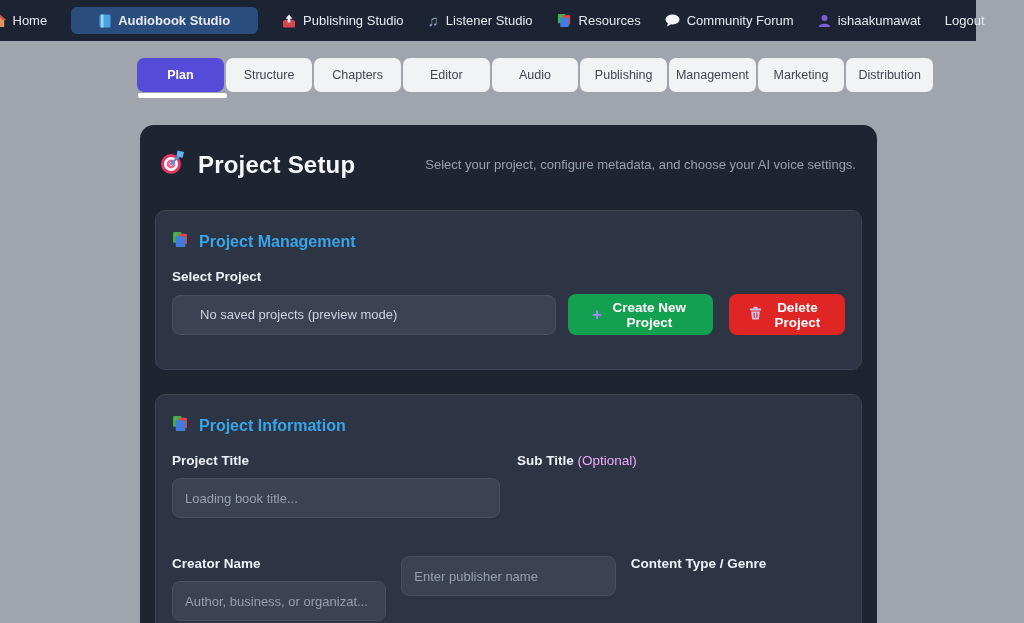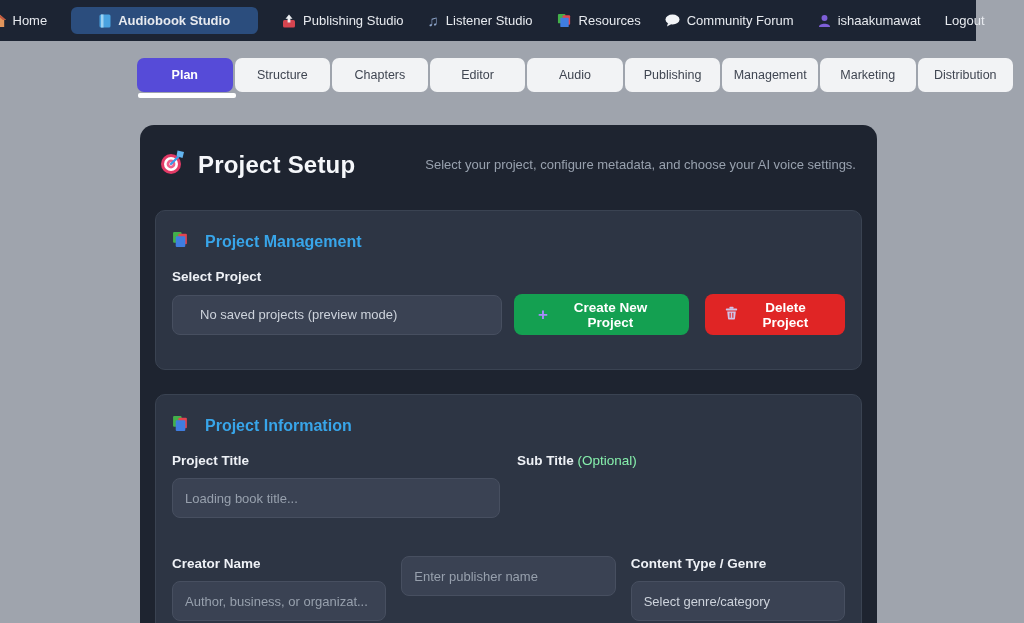--- a/index.html
+++ b/index.html
@@ -21,21 +21,21 @@
   .nav-item--active { background:#2b4d7d; border-radius:6px; padding:6px 28px; font-weight:700; }
   .nav-icon { display:inline-flex; align-items:center; }
   .note-glyph { color:#8fa6cc; font-size:15px; line-height:1; }
   .edge-artifact {
     position:absolute; left:0; top:14px; width:7px; height:11px;
     background:#dfe3e8; clip-path:polygon(0 55%, 100% 0, 55% 100%, 0 100%);
   }
 
   
   .tabs {
-    position:absolute; left:137px; top:58px; width:876px; height:34px;
+    position:absolute; left:137px; top:58px; width:796px; height:34px;
     display:flex; gap:2px;
   }
   .tab {
     flex:1; display:flex; align-items:center; justify-content:center;
     background:#f2f3f5; color:#3f4551; font-size:12.5px;
     border-radius:7px; cursor:pointer; position:relative;
   }
   .tab--active { background:#564bd8; color:#ffffff; font-weight:700; }
   .tab--active::after {
     content:""; position:absolute; left:1px; right:-3px; bottom:-6px; height:5px;
@@ -50,32 +50,32 @@
   }
   .panel-header { display:flex; align-items:center; margin:0 6px 30px 4px; }
   .panel-title { color:#f5f7fa; font-size:24px; font-weight:700; margin-left:12px; letter-spacing:.2px; }
   .panel-subtitle { margin-left:auto; color:#98a1ae; font-size:13px; }
 
   .card {
     background:#2d3544; border:1px solid #3a4352; border-radius:10px;
     padding:20px 16px 34px 16px;
   }
   .card + .card { margin-top:24px; }
-  .card-heading { display:flex; align-items:center; gap:16px; color:#38a5e9; font-size:16px; font-weight:700; margin-bottom:17px; }
+  .card-heading { display:flex; align-items:center; gap:10px; color:#38a5e9; font-size:16px; font-weight:700; margin-bottom:17px; }
   .field-label { color:#eef1f6; font-size:13.5px; font-weight:700; margin-bottom:10px; display:block; }
-  .label-suffix { color:#86efac; font-weight:400; }
+  .label-suffix { color:#f0abfc; font-weight:400; }
 
   .pm-row { display:flex; align-items:center; }
   .select-box, .text-input {
     height:40px; background:#3a4253; border:1px solid #474f60; border-radius:8px;
     color:#cdd3dc; font-size:13px; padding:0 12px;
     display:flex; align-items:center; width:100%;
     font-family:"Liberation Sans", sans-serif;
   }
-  .pm-row .select-box { width:330px; flex:none;padding-left:27px; }
+  .pm-row .select-box { width:384px; flex:none;padding-left:27px; }
   .text-input::placeholder { color:#97a0ad; opacity:1; }
   .text-input { outline:none; }
 
   .btn {
     height:41px; border:none; border-radius:8px; color:#ffffff;
     font-size:13.5px; font-weight:700; cursor:pointer;
     display:flex; align-items:center; gap:8px;
     font-family:"Liberation Sans", sans-serif;
   }
   .btn-create { background:#14a051; margin-left:12px; padding:0 24px; }
@@ -277,19 +277,16 @@
     <div class="grid-3">
       <div>
         <label class="field-label">Creator Name</label>
         <input class="text-input" type="text" placeholder="Author, business, or organizat..." style="">
       </div>
       <div>
         <input class="text-input" type="text" placeholder="Enter publisher name" style="">
       </div>
       <div>
         <label class="field-label">Content Type / Genre</label>
-        <div class="select-box">
-          <span>Select genre/category</span>
-        </div>
       </div>
     </div>
   </div>
 </section>
 
 </body></html>

